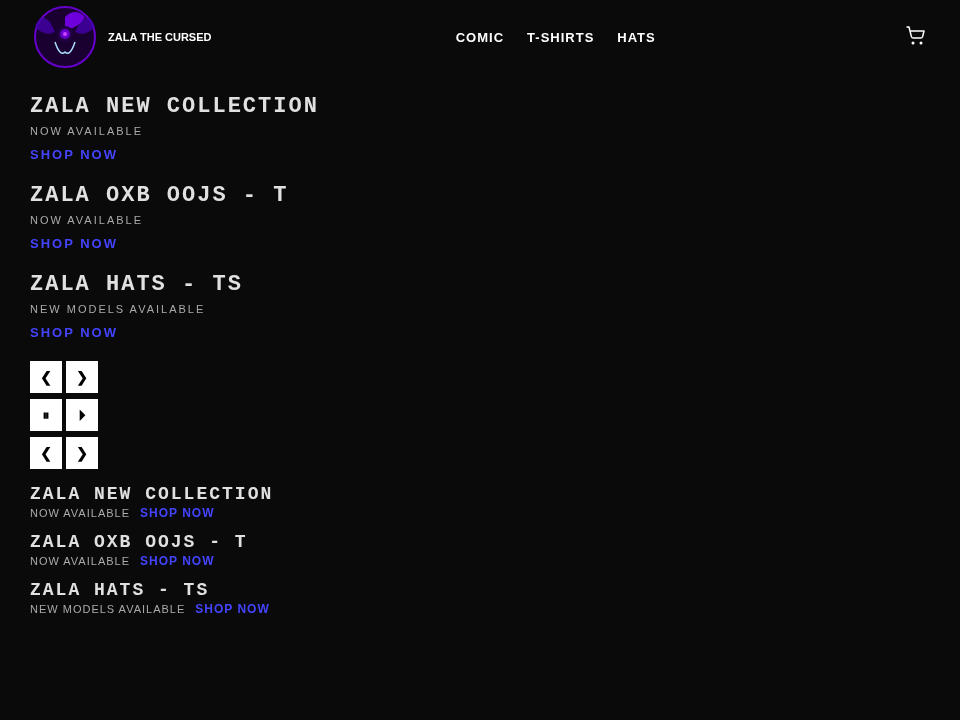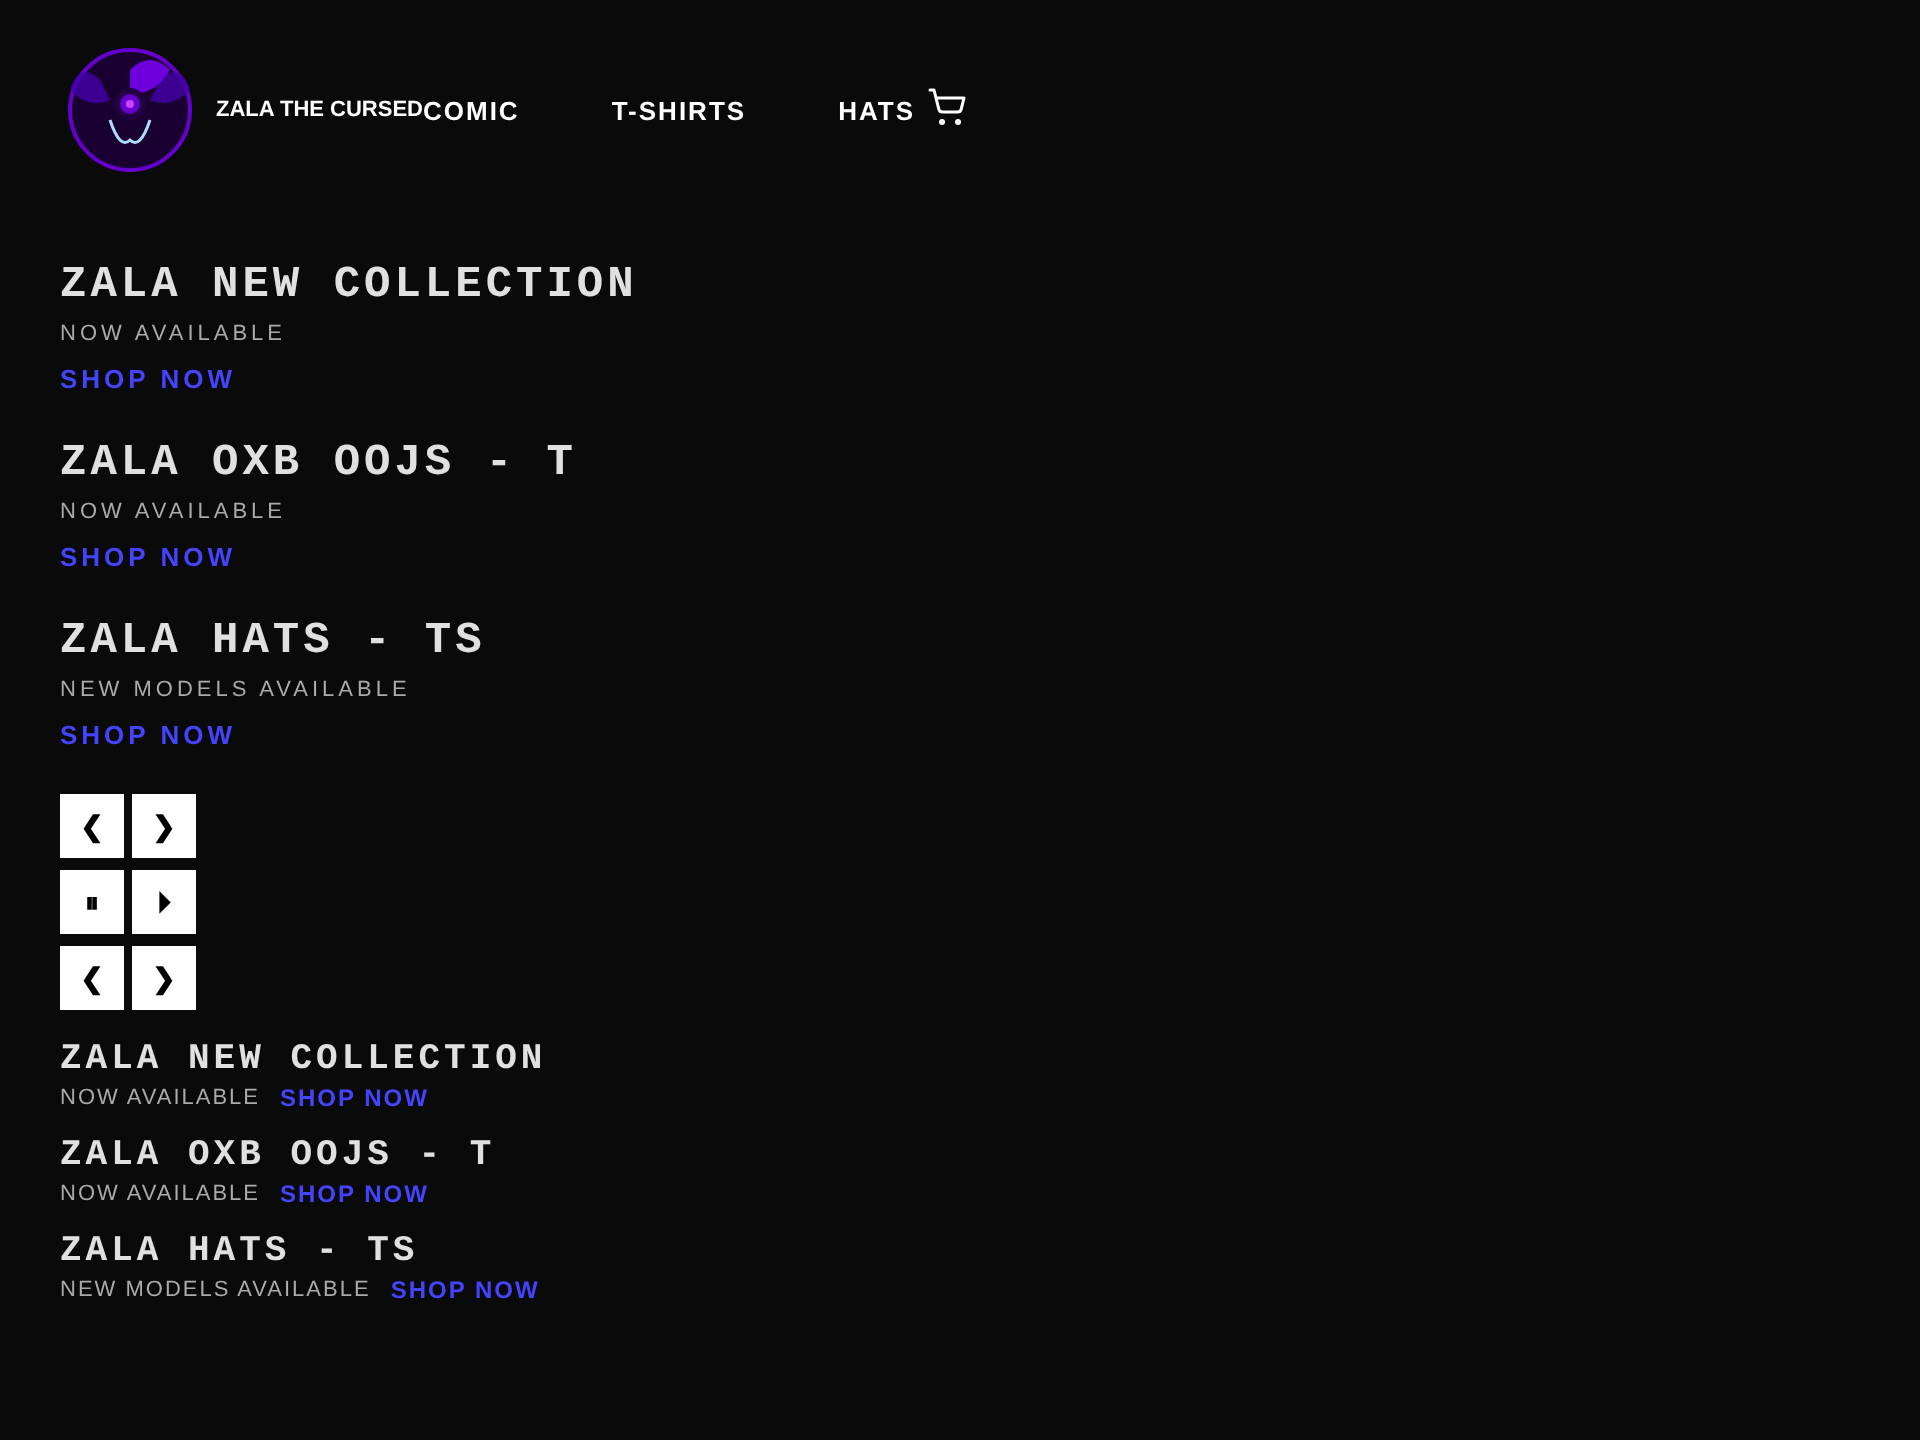--- a/index.html
+++ b/index.html
@@ -9,39 +9,40 @@
       font-family: Arial, sans-serif;
       width: 960px;
       min-height: 720px;
       overflow-x: hidden;
     }
 
     
     nav {
       display: flex;
       align-items: center;
-      padding: 20px 30px;
+      justify-content: space-between;
+      padding: 2px 30px;
       background: #0a0a0a;
       position: relative;
     }
     .logo-area {
       display: flex;
       align-items: center;
       gap: 8px;
     }
     .logo-text {
       color: #fff;
       font-size: 11px;
       font-weight: bold;
       line-height: 1.3;
       text-transform: uppercase;
     }
     .nav-links {
       display: flex;
-      gap: 46px;
+      gap: 23px;
       align-items: center;
     }
     .nav-link {
       color: #fff;
       text-decoration: none;
       font-size: 13px;
       font-weight: bold;
       letter-spacing: 1px;
       text-transform: uppercase;
       cursor: pointer;

